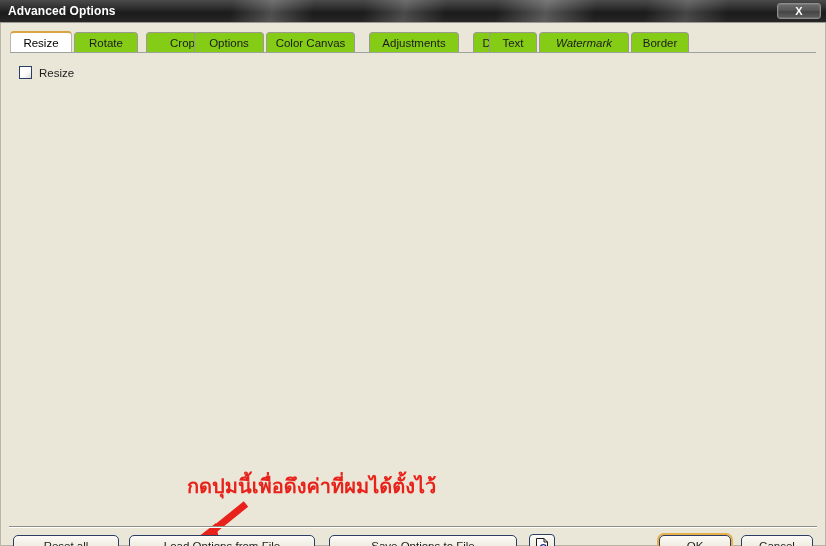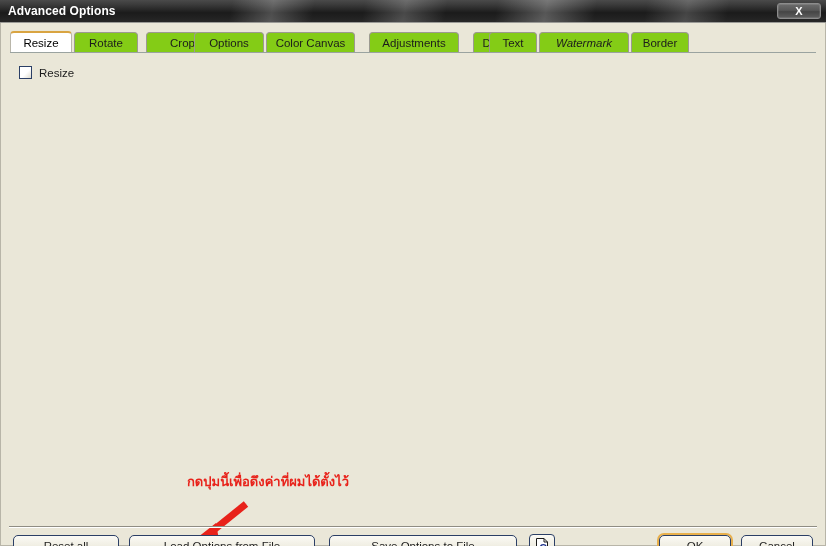--- a/index.html
+++ b/index.html
@@ -169,21 +169,21 @@
     color: #1c1c1c;
   }
 
   
   #annotation-text {
     position: absolute;
     left: 186px;
     top: 452px;
     width: 250px;
     color: #e8221a;
-    font-size: 13px;
+    font-size: 20px;
     font-weight: bold;
     white-space: nowrap;
     line-height: 1.1;
   }
   #annotation-arrow {
     position: absolute;
     left: 188px;
     top: 478px;
     width: 62px;
     height: 42px;

